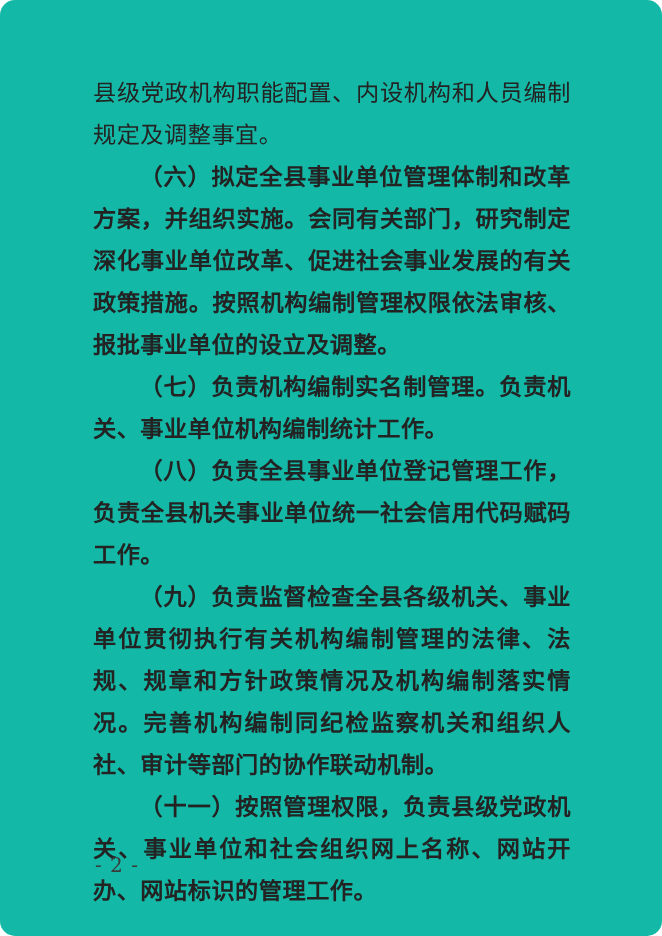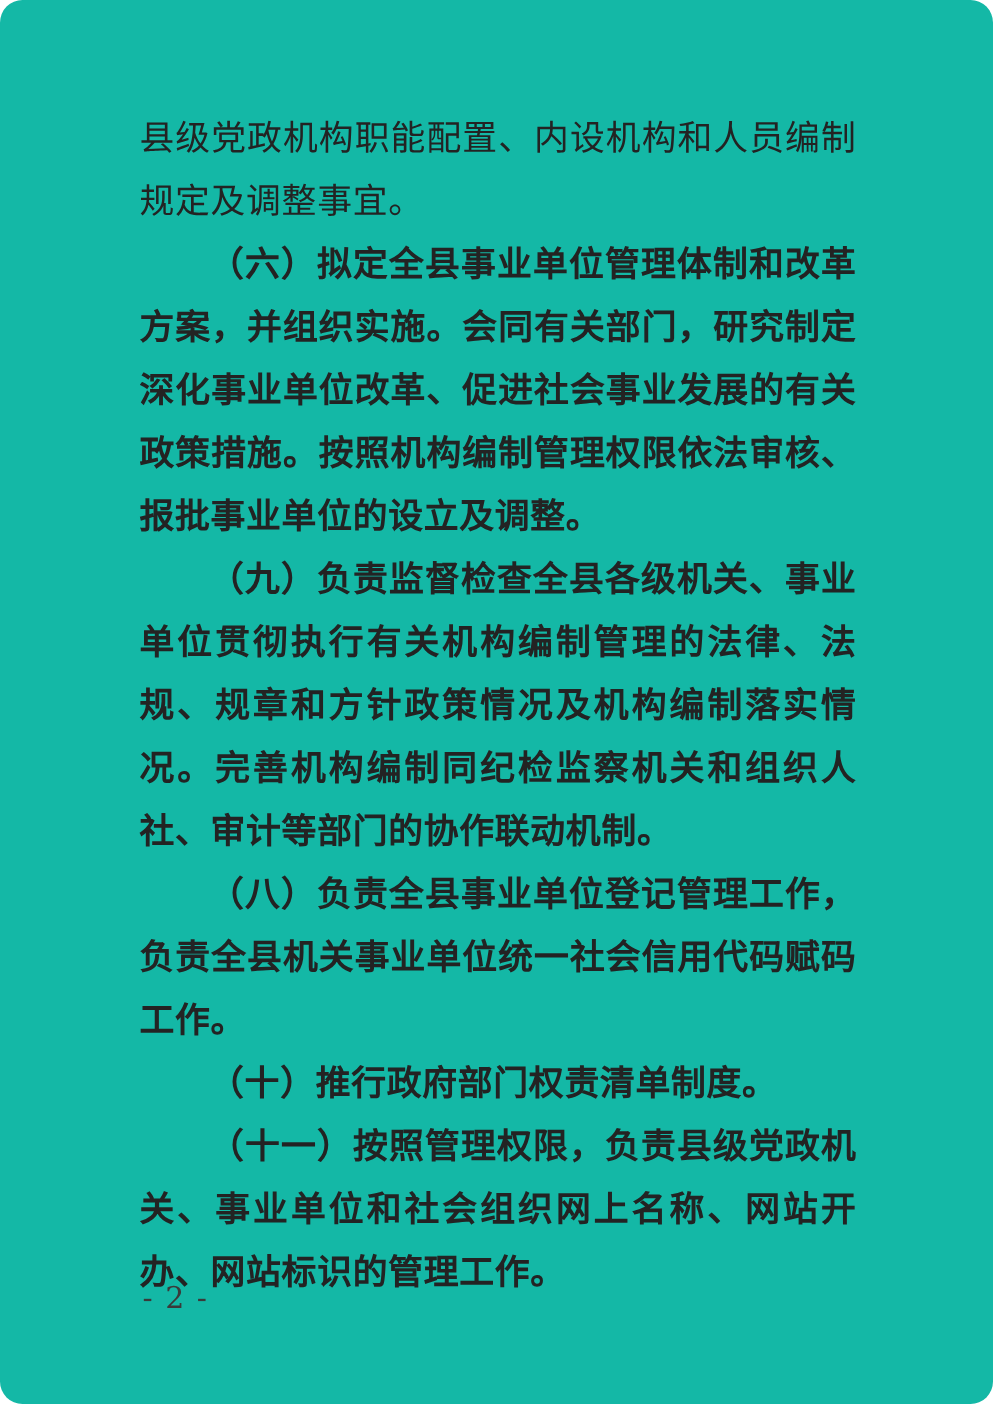--- a/index.html
+++ b/index.html
@@ -85,26 +85,26 @@
 <body>
 
 <div id="page">
 
   <div id="doc-body">
 
     <p class="para cont">县级党政机构职能配置、内设机构和人员编制规定及调整事宜。</p>
 
     <p class="para indent">（六）拟定全县事业单位管理体制和改革方案，并组织实施。会同有关部门，研究制定深化事业单位改革、促进社会事业发展的有关政策措施。按照机构编制管理权限依法审核、报批事业单位的设立及调整。</p>
 
+    <p class="para indent">（七）负责机构编制实名制管理。负责机关、事业单位机构编制统计工作。</p>
+
+    <p class="para indent">（八）负责全县事业单位登记管理工作，负责全县机关事业单位统一社会信用代码赋码工作。</p>
 
     <p class="para indent">（九）负责监督检查全县各级机关、事业单位贯彻执行有关机构编制管理的法律、法规、规章和方针政策情况及机构编制落实情况。完善机构编制同纪检监察机关和组织人社、审计等部门的协作联动机制。</p>
 
-    <p class="para indent">（八）负责全县事业单位登记管理工作，负责全县机关事业单位统一社会信用代码赋码工作。</p>
-
-    <p class="para indent short">（十）推行政府部门权责清单制度。</p>
 
     <p class="para indent">（十一）按照管理权限，负责县级党政机关、事业单位和社会组织网上名称、网站开办、网站标识的管理工作。</p>
 
   </div>
 
   <div id="footer">
     <p class="page-number">- 2 -</p>
   </div>
 
 </div>

